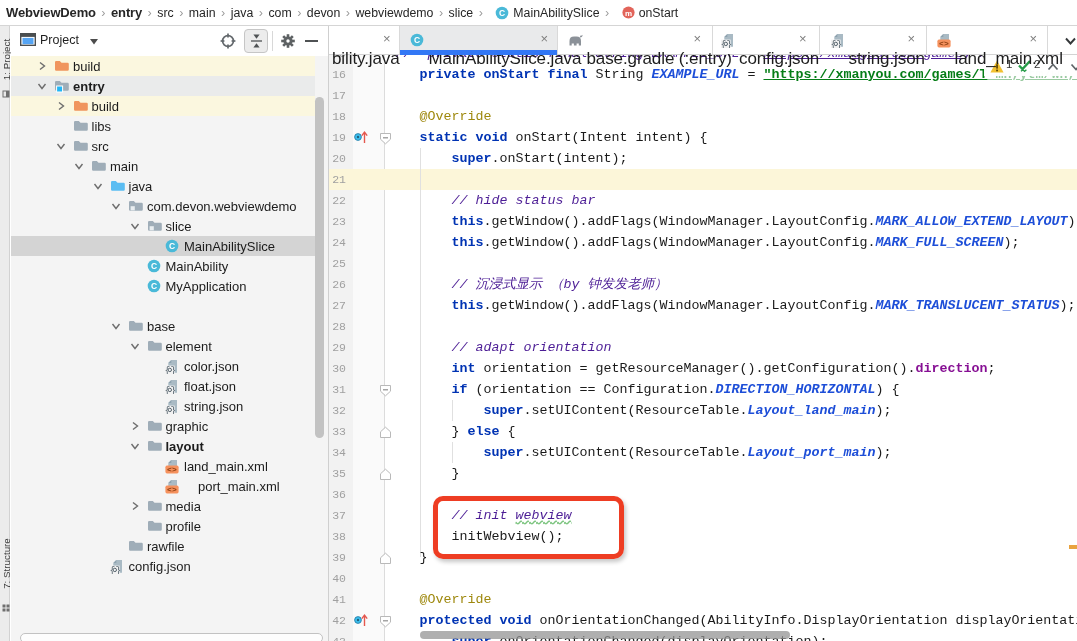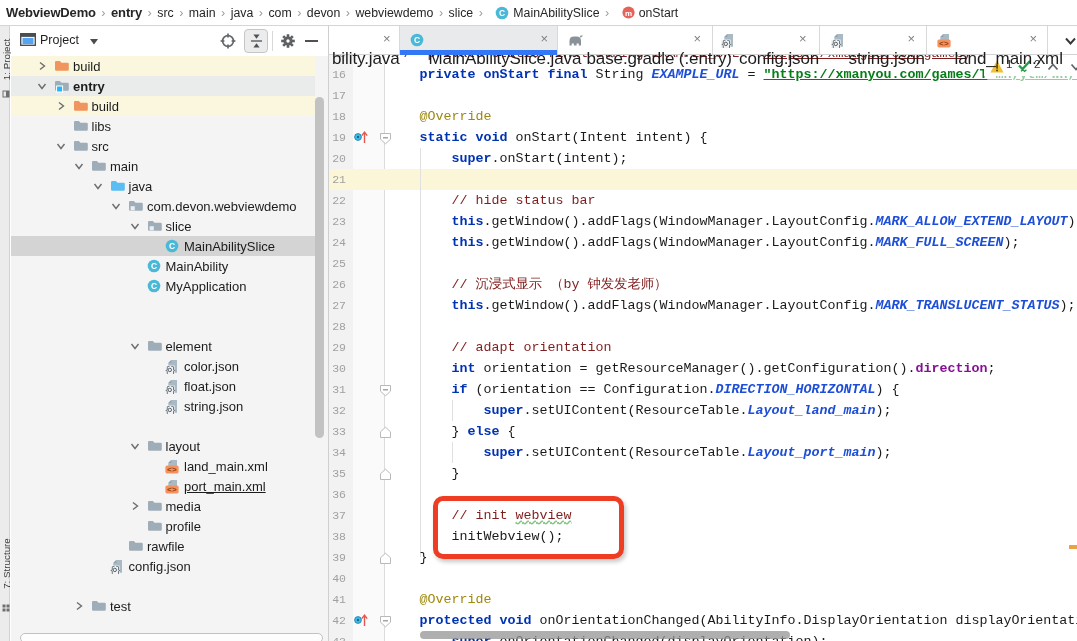--- a/index.html
+++ b/index.html
@@ -28,21 +28,21 @@
 #vthumb{position:absolute;left:304px;top:71px;width:9px;height:341px;background:#c2c2c2;border-radius:5px}
 #htrack{position:absolute;left:9px;top:607px;width:303px;height:10px;background:#fdfdfd;border:1.5px solid #c2c2c2;border-radius:5px}
 
 #editor{position:absolute;left:329px;top:26px;width:748px;height:615px;background:#fff;overflow:hidden}
 #gutter{position:absolute;left:0;top:0;width:56px;height:615px;background:#fafafa;border-right:1px solid #dcdcdc}
 #gutter::before{content:"";position:absolute;left:0;top:0;width:24px;height:615px;background:#f2f2f2}
 #curline{position:absolute;left:0;top:142.5px;width:748px;height:21px;background:#fcf6d9}
 #nums{position:absolute;left:0;top:16.5px;width:17px;text-align:right;font:11.5px/21px "Liberation Mono",monospace;color:#a0a0a0;white-space:pre}
 #code{position:absolute;left:58.5px;top:16.5px;font:13.333px/21px "Liberation Mono",monospace;color:#1a1a1a;white-space:pre}
 #code .k{color:#0033b3;font-weight:bold}
-#code .c{color:#7f1d1d;}
+#code .c{color:#4c1d95;font-style:italic}
 #code .s{color:#067d17;font-weight:bold;text-decoration:underline}
 #code .f{color:#1d4ed8;font-weight:bold;font-style:italic}
 #code .fd{color:#871094;font-weight:bold}
 #code .an{color:#9e880d}
 #code .u{text-decoration:underline}
 #code .w{text-decoration:underline;text-decoration-style:wavy;text-decoration-color:#7cc47f;text-underline-offset:1px}
 #code .fade{opacity:0.4}
 .ig{position:absolute;width:1px;background:#e0e0e0}
 
 #tabs{position:absolute;left:0;top:0;width:748px;height:29px;background:#fff;border-bottom:1px solid #d3d3d3}
@@ -264,20 +264,33 @@
       </div>
 <div class="trow" style="top:250px">
         <span class="ti" style="left:135.5px">
           <svg width="14" height="14" viewBox="0 0 14 14">
             <circle cx="7" cy="7" r="6.3" fill="#4ab9d8"></circle>
             <text x="7" y="10.3" text-anchor="middle" font-size="8.5" font-weight="bold" fill="#fff" font-family="Liberation Sans">C</text>
           </svg>
         </span>
         <span class="tt" style="left:154.5px;">MyApplication</span>
       </div>
+<div class="trow" style="top:290px">
+        <span class="tc" style="left:100.0px">
+          <svg width="10" height="10" viewBox="0 0 10 10">
+            <polyline points="1.5,3 5,7.5 8.5,3" fill="none" stroke="#6d6d6d" stroke-width="1.4"></polyline>
+          </svg>
+        </span>
+        <span class="ti" style="left:117.0px">
+          <svg width="16" height="14" viewBox="0 0 16 14">
+            <path d="M1 3.1 Q1 1.9 2.2 1.9 H5.8 L7.5 3.7 H13.6 Q14.8 3.7 14.8 4.9 V10.6 Q14.8 11.8 13.6 11.8 H2.2 Q1 11.8 1 10.6 Z" fill="#9fadb8"></path>
+          </svg>
+        </span>
+        <span class="tt" style="left:136.0px;">base</span>
+      </div>
 <div class="trow" style="top:310px">
         <span class="tc" style="left:118.5px">
           <svg width="10" height="10" viewBox="0 0 10 10">
             <polyline points="1.5,3 5,7.5 8.5,3" fill="none" stroke="#6d6d6d" stroke-width="1.4"></polyline>
           </svg>
         </span>
         <span class="ti" style="left:135.5px">
           <svg width="16" height="14" viewBox="0 0 16 14">
             <path d="M1 3.1 Q1 1.9 2.2 1.9 H5.8 L7.5 3.7 H13.6 Q14.8 3.7 14.8 4.9 V10.6 Q14.8 11.8 13.6 11.8 H2.2 Q1 11.8 1 10.6 Z" fill="#9fadb8"></path>
           </svg>
@@ -316,32 +329,45 @@
             <path d="M6.3 1 H12 V13.8 H3.3 V4 Z" fill="#a9bac4"></path>
             <path d="M6.3 1 V4 H3.3 Z" fill="#8da2ae"></path>
             <rect x="0" y="6.6" width="9.6" height="8.4" fill="#f2f2f2"></rect>
             <text x="-0.6" y="13.8" font-size="9.5" fill="#53616b" font-family="Liberation Mono">{</text>
             <text x="5.4" y="13.8" font-size="9.5" fill="#53616b" font-family="Liberation Mono">}</text>
             <circle cx="4.8" cy="10.9" r="1.7" fill="none" stroke="#53616b" stroke-width="1"></circle>
           </svg>
         </span>
         <span class="tt" style="left:173.0px;">string.json</span>
       </div>
+<div class="trow" style="top:390px">
+        <span class="tc" style="left:118.5px">
+          <svg width="10" height="10" viewBox="0 0 10 10">
+            <polyline points="3,1.5 7.5,5 3,8.5" fill="none" stroke="#6d6d6d" stroke-width="1.4"></polyline>
+          </svg>
+        </span>
+        <span class="ti" style="left:135.5px">
+          <svg width="16" height="14" viewBox="0 0 16 14">
+            <path d="M1 3.1 Q1 1.9 2.2 1.9 H5.8 L7.5 3.7 H13.6 Q14.8 3.7 14.8 4.9 V10.6 Q14.8 11.8 13.6 11.8 H2.2 Q1 11.8 1 10.6 Z" fill="#9fadb8"></path>
+          </svg>
+        </span>
+        <span class="tt" style="left:154.5px;">graphic</span>
+      </div>
 <div class="trow" style="top:410px">
         <span class="tc" style="left:118.5px">
           <svg width="10" height="10" viewBox="0 0 10 10">
             <polyline points="1.5,3 5,7.5 8.5,3" fill="none" stroke="#6d6d6d" stroke-width="1.4"></polyline>
           </svg>
         </span>
         <span class="ti" style="left:135.5px">
           <svg width="16" height="14" viewBox="0 0 16 14">
             <path d="M1 3.1 Q1 1.9 2.2 1.9 H5.8 L7.5 3.7 H13.6 Q14.8 3.7 14.8 4.9 V10.6 Q14.8 11.8 13.6 11.8 H2.2 Q1 11.8 1 10.6 Z" fill="#9fadb8"></path>
           </svg>
         </span>
-        <span class="tt" style="left:154.5px;">layout</span>
+        <span class="tt" style="left:154.5px;font-weight:bold;">layout</span>
       </div>
 <div class="trow" style="top:430px">
         <span class="ti" style="left:154.0px">
           <svg width="14" height="15" viewBox="0 0 14 15">
             <path d="M6.3 1 H12 V13.8 H3.3 V4 Z" fill="#a9bac4"></path>
             <path d="M6.3 1 V4 H3.3 Z" fill="#8da2ae"></path>
             <rect x="0.4" y="6.6" width="13.2" height="7.8" rx="1.6" fill="#f5915d"></rect>
             <text x="6.9" y="12.9" text-anchor="middle" font-size="8" font-weight="bold" fill="#8d3f12" font-family="Liberation Mono">&lt;&gt;</text>
           </svg>
         </span>
@@ -349,21 +375,21 @@
       </div>
 <div class="trow" style="top:450px">
         <span class="ti" style="left:154.0px">
           <svg width="14" height="15" viewBox="0 0 14 15">
             <path d="M6.3 1 H12 V13.8 H3.3 V4 Z" fill="#a9bac4"></path>
             <path d="M6.3 1 V4 H3.3 Z" fill="#8da2ae"></path>
             <rect x="0.4" y="6.6" width="13.2" height="7.8" rx="1.6" fill="#f5915d"></rect>
             <text x="6.9" y="12.9" text-anchor="middle" font-size="8" font-weight="bold" fill="#8d3f12" font-family="Liberation Mono">&lt;&gt;</text>
           </svg>
         </span>
-        <span class="tt" style="left:173.0px;text-decoration:underline;">port_main.xml</span>
+        <span class="tt" style="left:187px;">port_main.xml</span>
       </div>
 <div class="trow" style="top:470px">
         <span class="tc" style="left:118.5px">
           <svg width="10" height="10" viewBox="0 0 10 10">
             <polyline points="3,1.5 7.5,5 3,8.5" fill="none" stroke="#6d6d6d" stroke-width="1.4"></polyline>
           </svg>
         </span>
         <span class="ti" style="left:135.5px">
           <svg width="16" height="14" viewBox="0 0 16 14">
             <path d="M1 3.1 Q1 1.9 2.2 1.9 H5.8 L7.5 3.7 H13.6 Q14.8 3.7 14.8 4.9 V10.6 Q14.8 11.8 13.6 11.8 H2.2 Q1 11.8 1 10.6 Z" fill="#9fadb8"></path>
@@ -392,33 +418,20 @@
           <svg width="14" height="15" viewBox="0 0 14 15">
             <path d="M6.3 1 H12 V13.8 H3.3 V4 Z" fill="#a9bac4"></path>
             <path d="M6.3 1 V4 H3.3 Z" fill="#8da2ae"></path>
             <rect x="0" y="6.6" width="9.6" height="8.4" fill="#f2f2f2"></rect>
             <text x="-0.6" y="13.8" font-size="9.5" fill="#53616b" font-family="Liberation Mono">{</text>
             <text x="5.4" y="13.8" font-size="9.5" fill="#53616b" font-family="Liberation Mono">}</text>
             <circle cx="4.8" cy="10.9" r="1.7" fill="none" stroke="#53616b" stroke-width="1"></circle>
           </svg>
         </span>
         <span class="tt" style="left:117.5px;">config.json</span>
-      </div>
-<div class="trow" style="top:570px">
-        <span class="tc" style="left:63.0px">
-          <svg width="10" height="10" viewBox="0 0 10 10">
-            <polyline points="3,1.5 7.5,5 3,8.5" fill="none" stroke="#6d6d6d" stroke-width="1.4"></polyline>
-          </svg>
-        </span>
-        <span class="ti" style="left:80.0px">
-          <svg width="16" height="14" viewBox="0 0 16 14">
-            <path d="M1 3.1 Q1 1.9 2.2 1.9 H5.8 L7.5 3.7 H13.6 Q14.8 3.7 14.8 4.9 V10.6 Q14.8 11.8 13.6 11.8 H2.2 Q1 11.8 1 10.6 Z" fill="#9fadb8"></path>
-          </svg>
-        </span>
-        <span class="tt" style="left:99.0px;">test</span>
       </div>
     <div id="vthumb"></div>
     <div id="htrack"></div>
   </div>
   <div id="editor">
     <div id="curline"></div>
     <div class="ig" style="left:90.5px;top:121.5px;height:409px"></div>
     <div class="ig" style="left:122.5px;top:373.5px;height:21px"></div>
     <div class="ig" style="left:122.5px;top:415.5px;height:21px"></div>
     <div id="gutter"></div>

